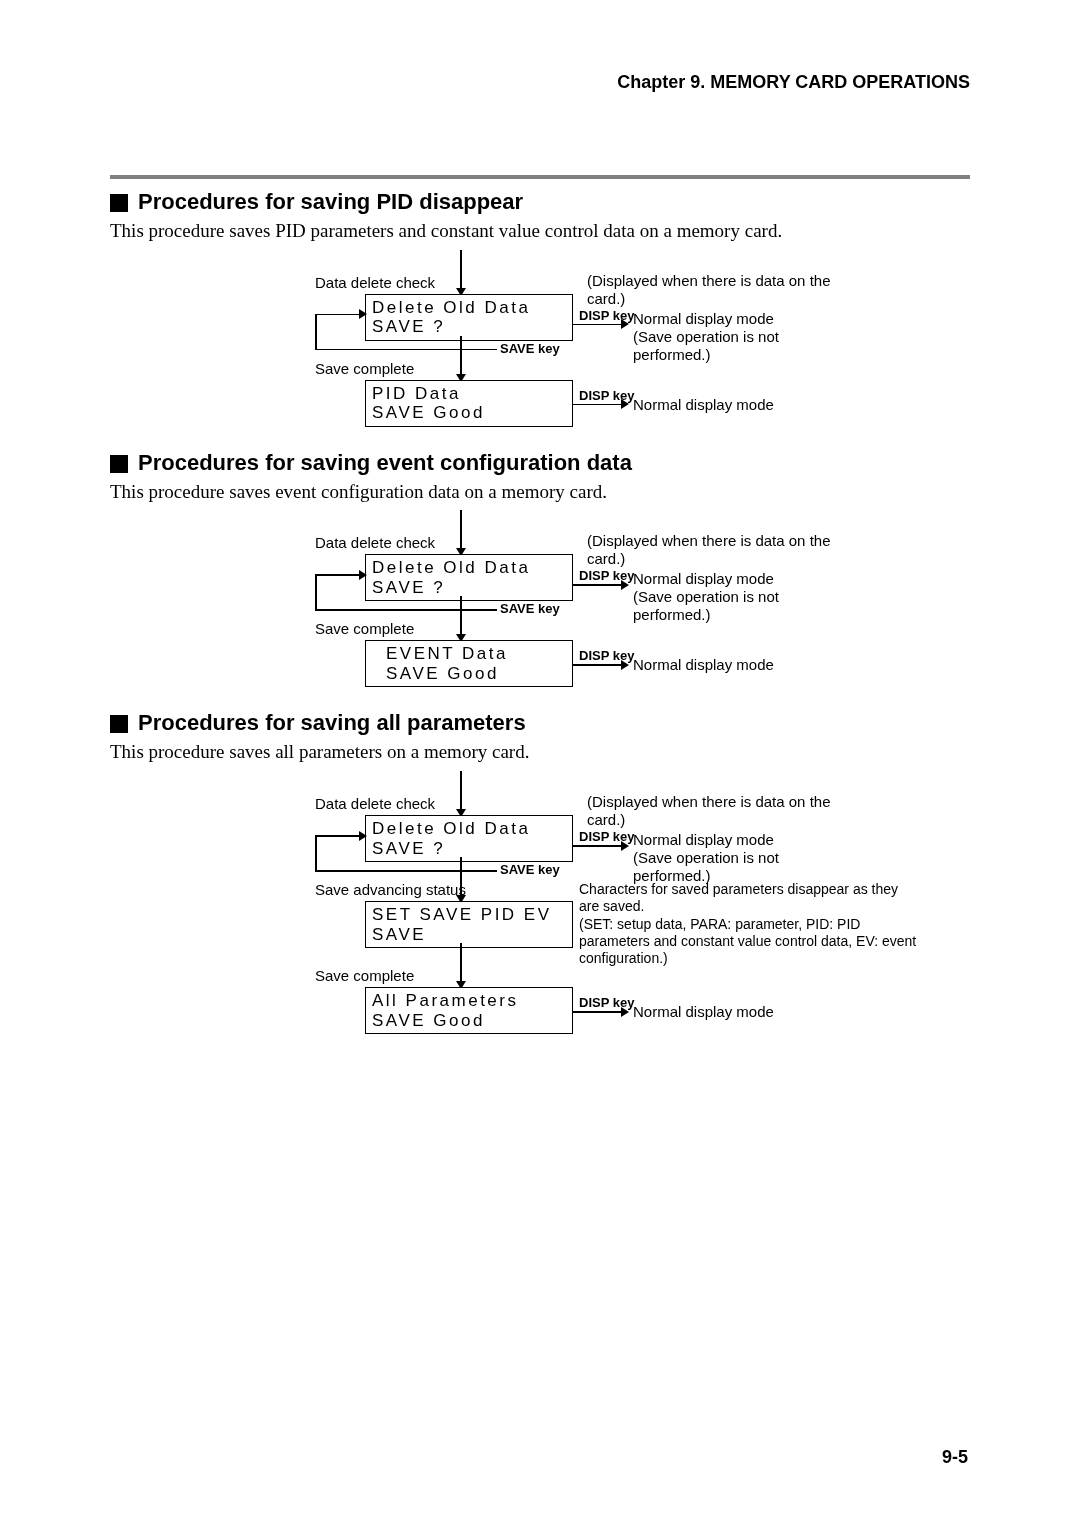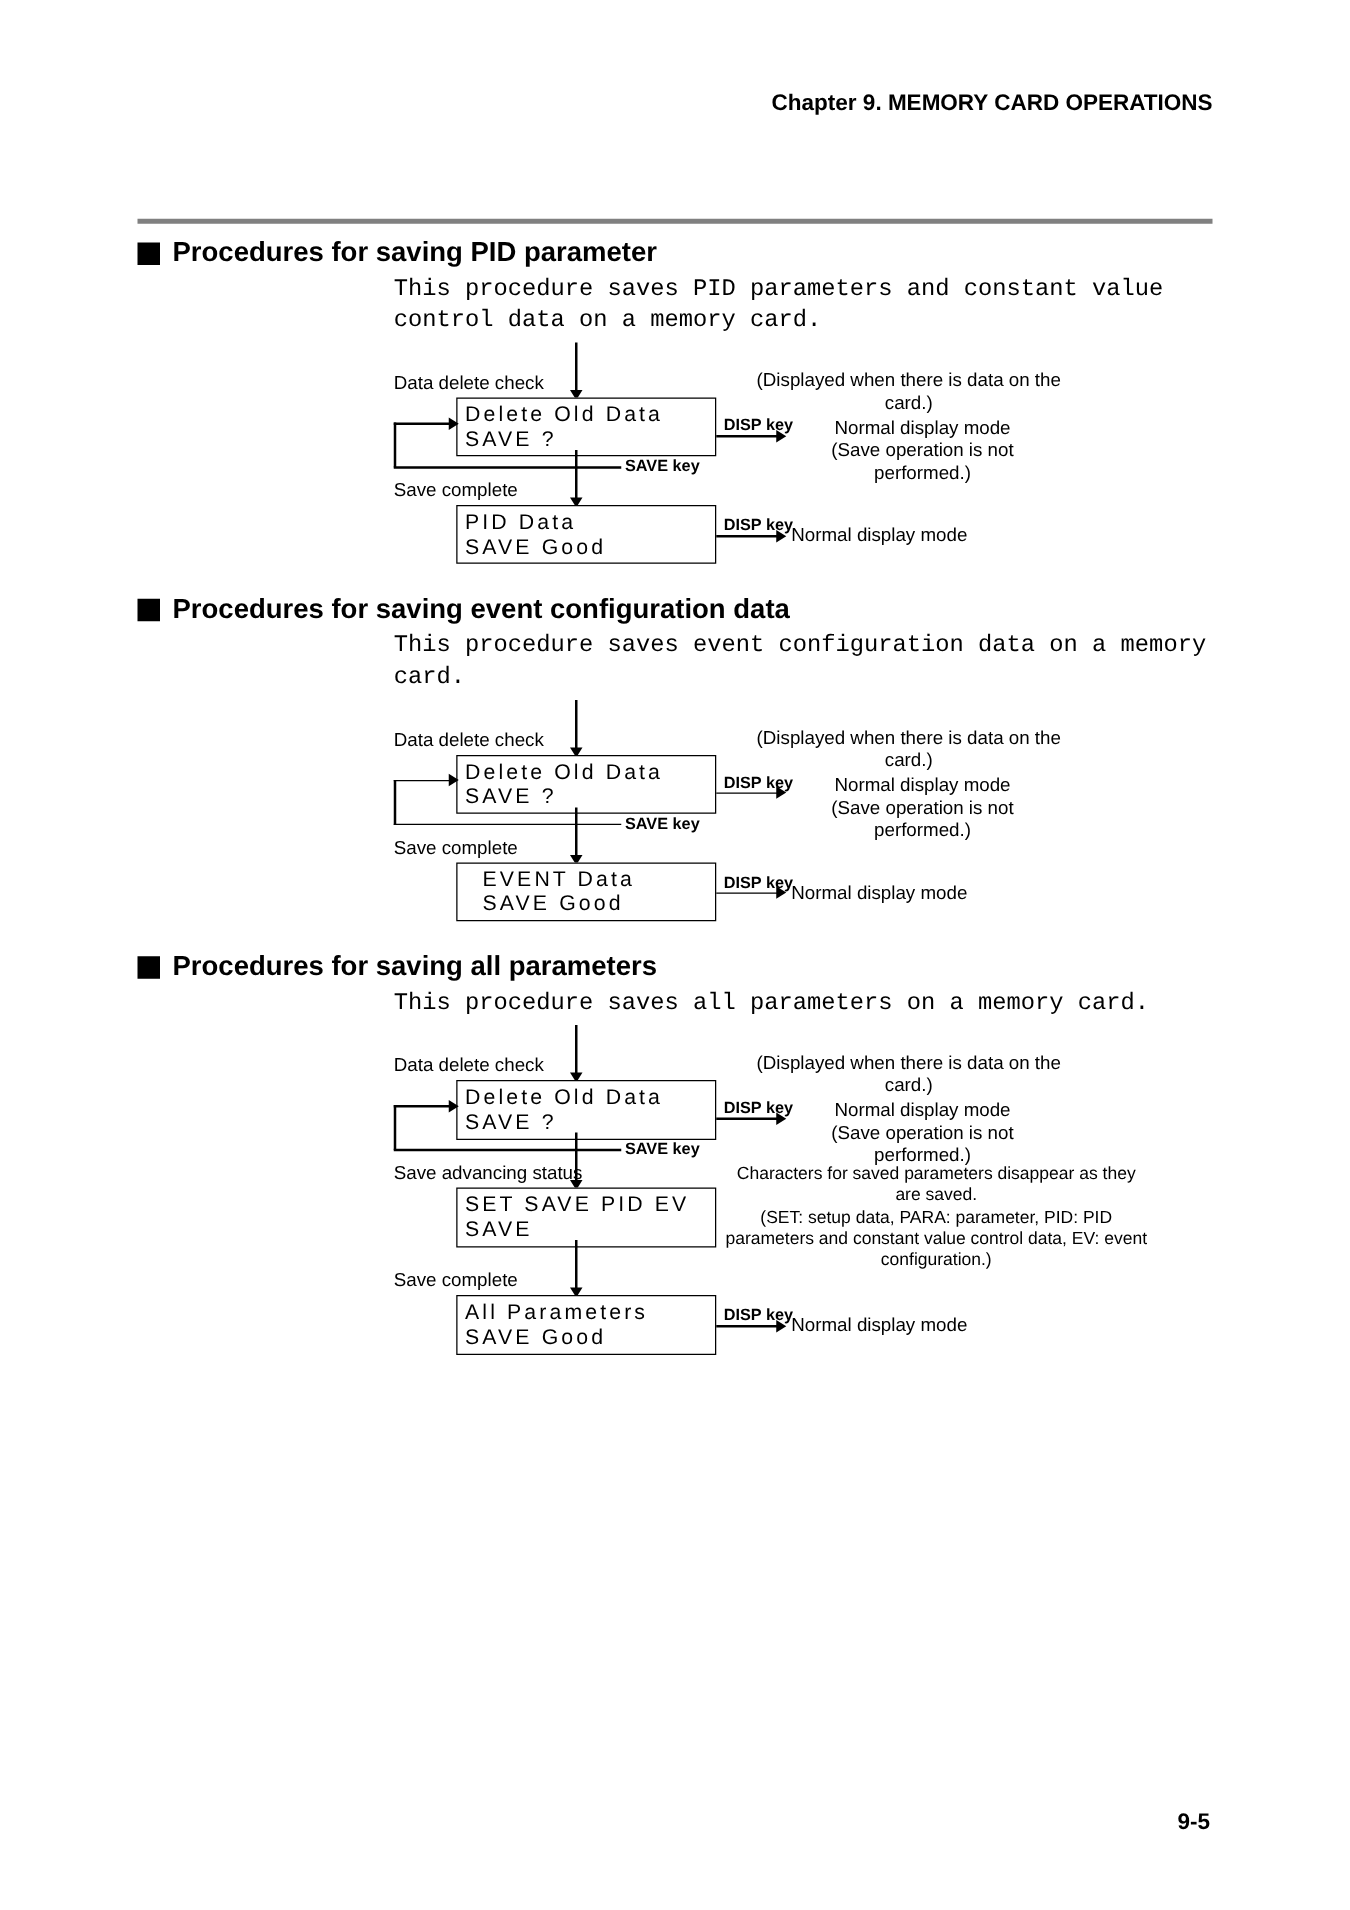--- a/index.html
+++ b/index.html
@@ -39,23 +39,22 @@
     margin-right: 10px;
     position: relative;
     top: 3px;
   }
   .sec-head h2 {
     font-size: 22px;
     font-weight: bold;
     margin: 0;
   }
   .intro {
-    font-family: Liberation Mono, monospace;
+    font-family: Liberation Serif, serif;
     font-size: 19px;
-    margin-left: 205px;
     margin-top: 4px;
     margin-bottom: 6px;
     line-height: 1.3;
   }
   .diagram {
     position: relative;
     margin-left: 205px;
     height: 180px;
     font-size: 15px;
   }
@@ -72,21 +71,20 @@
     width: 208px;
   }
   .box .bline {
     letter-spacing: 2.5px;
     font-size: 17px;
   }
   .lbl {
     position: absolute;
     font-size: 15px;
     line-height: 1.2;
-    text-align: center;
   }
   .klbl {
     position: absolute;
     font-size: 13px;
     font-weight: bold;
   }
   .line {
     position: absolute;
     background: #000;
   }
@@ -118,21 +116,21 @@
 <body>
 
 <div class="page">
 
   <div class="chapter-header">Chapter 9. MEMORY CARD OPERATIONS</div>
   <div class="top-rule"></div>
 
   <div class="sec-block first">
     <div class="sec-head">
       <span class="square"></span>
-      <h2>Procedures for saving PID parameter</h2>
+      <h2>Procedures for saving PID disappear</h2>
     </div>
     <div class="intro">This procedure saves PID parameters and constant value control data on a memory card.</div>
 
     <div class="diagram">
 
       <div class="line" style="left:145px; top:0; width:1.5px; height:40px;"></div>
       <div class="arrow-down" style="left:140.5px; top:38px;"></div>
 
       <div class="lbl" style="left:0px; top:24px;">Data delete check</div>
 

